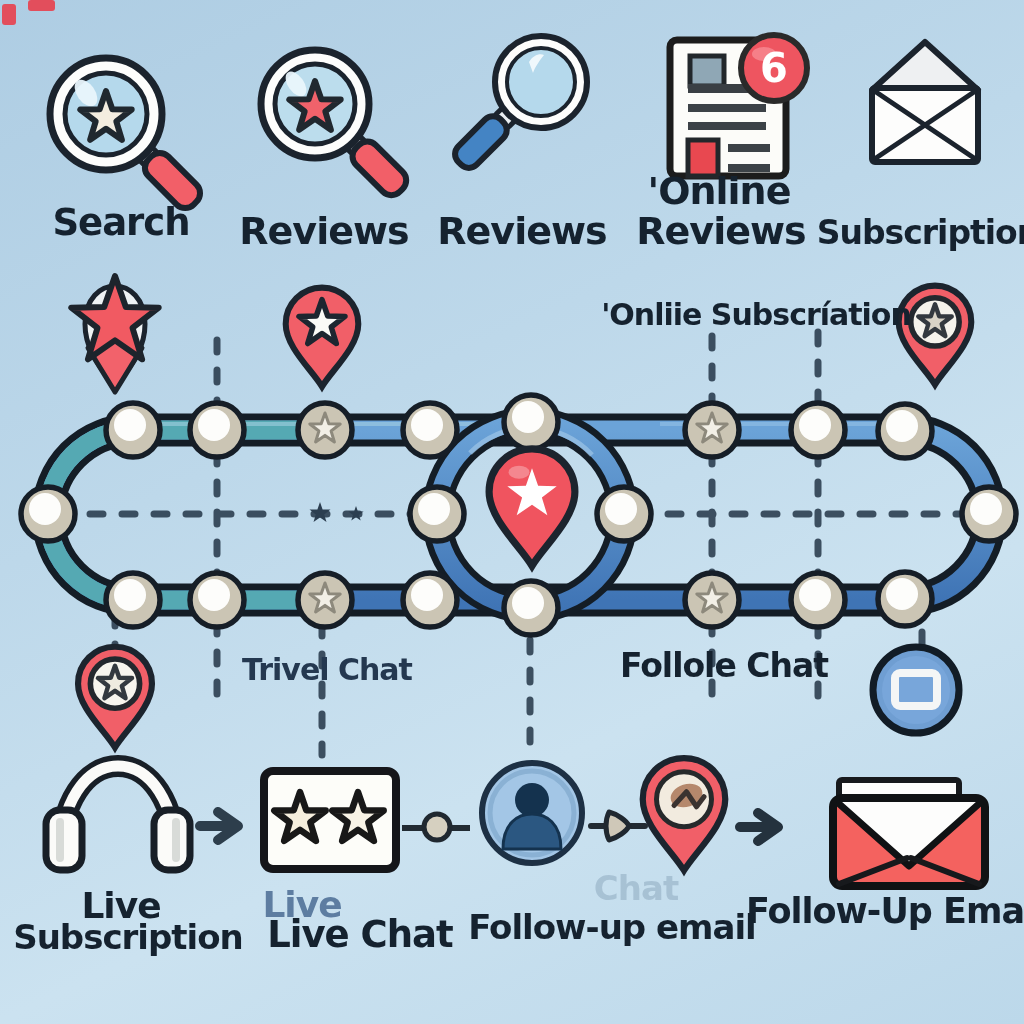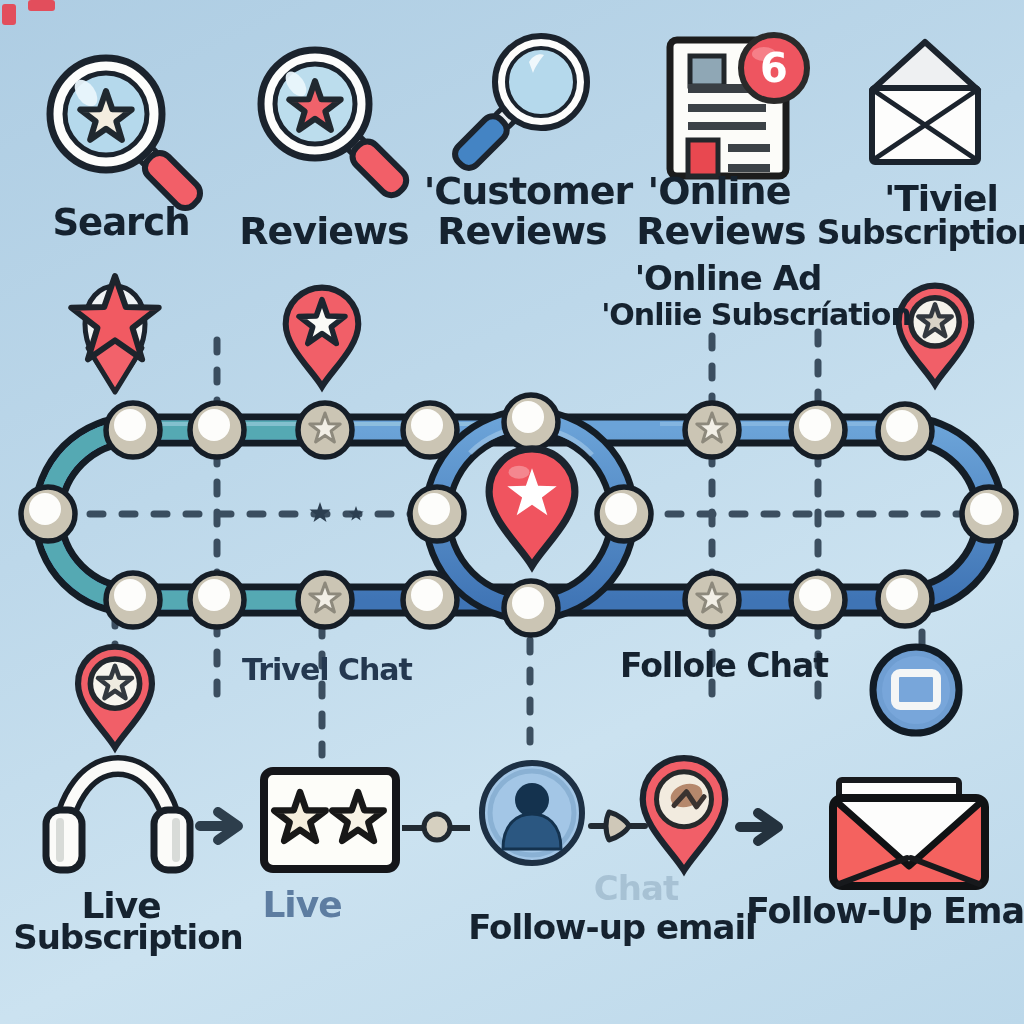--- a/index.html
+++ b/index.html
@@ -238,32 +238,30 @@
     <path d="M-72,-40 L0,24 L72,-40" fill="#fdfdfc" stroke="#101214" stroke-width="7" stroke-linejoin="round"></path>
     <path d="M-70,42 L-2,16 M70,42 L2,16" stroke="#17191c" stroke-width="6" stroke-linecap="round"></path>
   </g>
 </svg>
 
 <div class="redmark" style="left:2px;top:4px;width:14px;height:21px"></div>
 <div class="redmark" style="left:28px;top:0;width:27px;height:11px"></div>
 
 <div class="lbl" style="left:121px;top:203px;font-size:37px">Search</div>
 <div class="lbl" style="left:324px;top:211px;font-size:38px">Reviews</div>
-<div class="lbl" style="left:528px;top:171px;font-size:38px">'Customer</div>
 <div class="lbl" style="left:522px;top:211px;font-size:38px">Reviews</div>
 <div class="lbl" style="left:719px;top:171px;font-size:38px">'Online</div>
 <div class="lbl" style="left:721px;top:211px;font-size:38px">Reviews</div>
-<div class="lbl" style="left:941px;top:180px;font-size:36px">'Tiviel</div>
 <div class="lbl" style="left:928px;top:215px;font-size:33px">Subscription</div>
 
-<div class="lbl" style="left:728px;top:260px;font-size:34px">'Online Ad</div>
 <div class="lbl" style="left:756px;top:299px;font-size:30px">'Onliie Subscríation</div>
 <div class="lbl soft" style="left:327px;top:654px;font-size:30px">Trivel Chat</div>
 <div class="lbl" style="left:724px;top:648px;font-size:33px">Follole Chat</div>
 
 <div class="lbl" style="left:121px;top:887px;font-size:36px">Live</div>
 <div class="lbl" style="left:128px;top:919px;font-size:34px">Subscription</div>
 <div class="lbl ghost-blue" style="left:302px;top:886px;font-size:36px">Live</div>
+<div class="lbl" style="left:360px;top:915px;font-size:37px">Live Chat</div>
 <div class="lbl ghost" style="left:636px;top:870px;font-size:34px">Chat</div>
 <div class="lbl" style="left:612px;top:909px;font-size:34px">Follow-up email</div>
 <div class="lbl" style="left:896px;top:893px;font-size:35px">Follow-Up Email</div>
 
 </div>
 
 </body></html>

